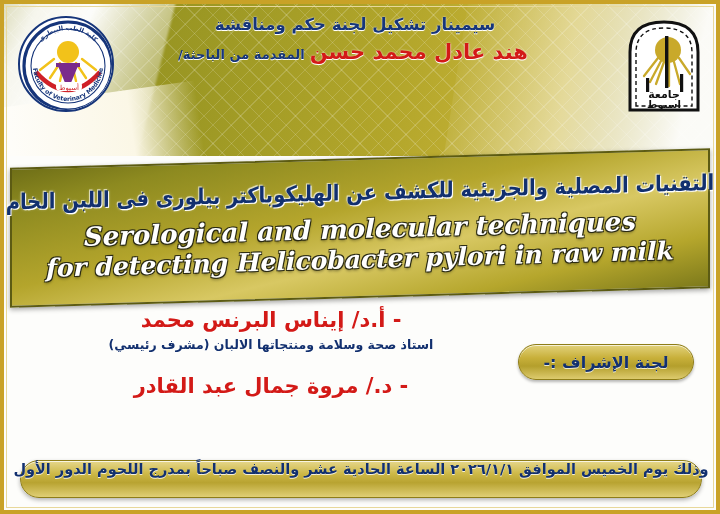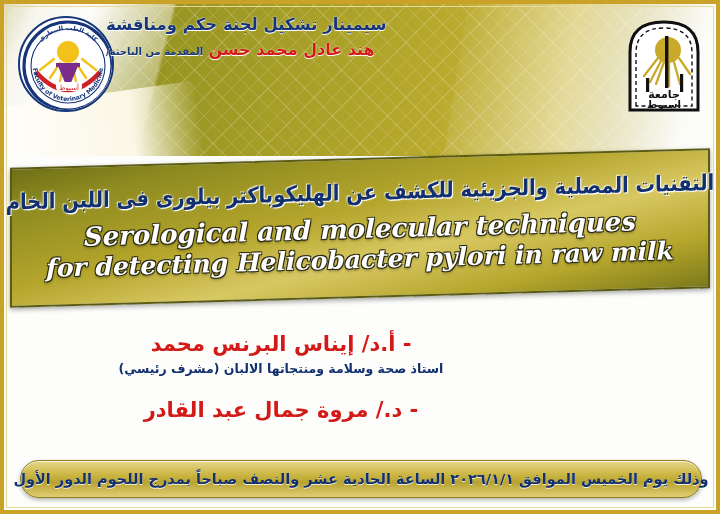--- a/index.html
+++ b/index.html
@@ -65,42 +65,42 @@
   }
   .logo-assiut {
     position: absolute; right: 10px; top: 10px;
     width: 84px; height: 102px;
     z-index: 4;
   }
 
   .header-text {
     position: absolute; right: 112px; top: 8px;
     width: 498px;
-    text-align: left;
+    text-align: center;
     direction: rtl;
     z-index: 5;
   }
   .h-line {
     font-family: "DejaVu Sans", sans-serif;
     font-weight: bold;
     color: #16357a;
     font-size: 16.5px;
     line-height: 1.55;
     letter-spacing: .2px;
     text-shadow: 0 1px 0 #ffffff, 0 0 2px rgba(255,255,255,.9);
     white-space: nowrap;
   }
   .h-line.small { font-size: 15.5px; }
   .presenter-row { margin-top: 2px; white-space: nowrap; }
   .presenter-lbl {
-    font-size: 10px; font-weight: bold; color: #16357a;
+    font-size: 13px; font-weight: bold; color: #16357a;
     text-shadow: 0 1px 0 #fff;
   }
   .presenter-name {
-    font-size: 16px; font-weight: bold; color: #d31a17;
+    font-size: 21px; font-weight: bold; color: #d31a17;
     margin-right: 4px;
     text-shadow: 0 1px 0 #fff, 0 0 2px rgba(255,255,255,.8);
   }
 
   
   .title-wrap {
     position: relative;
     margin: 2px 6px 0 6px;
     height: 140px;
   }
@@ -160,24 +160,23 @@
     box-shadow: 0 2px 3px rgba(0,0,0,.28), 0 1px 0 rgba(255,255,255,.7) inset;
     display: flex; align-items: center; justify-content: center;
   }
   .sup-pill span {
     font-family: "DejaVu Sans", sans-serif;
     font-weight: bold; font-size: 16px; color: #12306f;
     text-shadow: 0 1px 0 rgba(255,255,255,.75);
   }
 
   .sup-list {
-    position: absolute; right: 205px; top: 0;
+    position: absolute; right: 215px; top: 0;
     width: 460px;
     text-align: center;
-    margin-top: 24px;
   }
   .sup-name {
     font-family: "DejaVu Sans", sans-serif;
     font-weight: bold;
     color: #d31a17;
     font-size: 21px;
     white-space: nowrap;
     text-shadow: 0 1px 0 #fff;
   }
   .sup-role {
@@ -191,21 +190,21 @@
   .sup-entry + .sup-entry { margin-top: 22px; }
 
   
   .footer-bar {
     position: absolute; left: 16px; right: 14px; bottom: 12px;
     height: 38px;
     border-radius: 19px;
     background: linear-gradient(180deg, #e6d78c 0%, #cdb846 36%, #b8a331 60%, #e0cf75 100%);
     border: 1.5px solid #8e7d18;
     box-shadow: 0 2px 4px rgba(0,0,0,.3), 0 1px 0 rgba(255,255,255,.75) inset;
-    display: flex; align-items: center; justify-content: center;
+    display: flex; justify-content: center;
     direction: rtl;
   }
   .footer-bar span {
     font-family: "DejaVu Sans", sans-serif;
     font-weight: bold;
     font-size: 14.5px;
     color: #12306f;
     white-space: nowrap;
     text-shadow: 0 1px 0 rgba(255,255,255,.8);
   }
@@ -292,20 +291,23 @@
   <div class="title-wrap">
     <div class="title-band"></div>
     <div class="title-inner">
       <div class="title-ar">التقنيات المصلية والجزيئية للكشف عن الهليكوباكتر بيلورى فى اللبن الخام</div>
       <div class="title-en">Serological and molecular techniques</div>
       <div class="title-en l2">for  detecting   Helicobacter pylori in raw milk</div>
     </div>
   </div>
 
   <div class="sup-area">
+    <div class="sup-pill">
+      <span>لجنة الإشراف :-</span>
+    </div>
 
     <div class="sup-list">
       <div class="sup-entry">
         <div class="sup-name">- أ.د/ إيناس البرنس محمد</div>
         <div class="sup-role">استاذ صحة وسلامة ومنتجاتها الالبان (مشرف رئيسي)</div>
       </div>
       <div class="sup-entry">
         <div class="sup-name">-  د./ مروة جمال عبد القادر</div>
       </div>
     </div>

